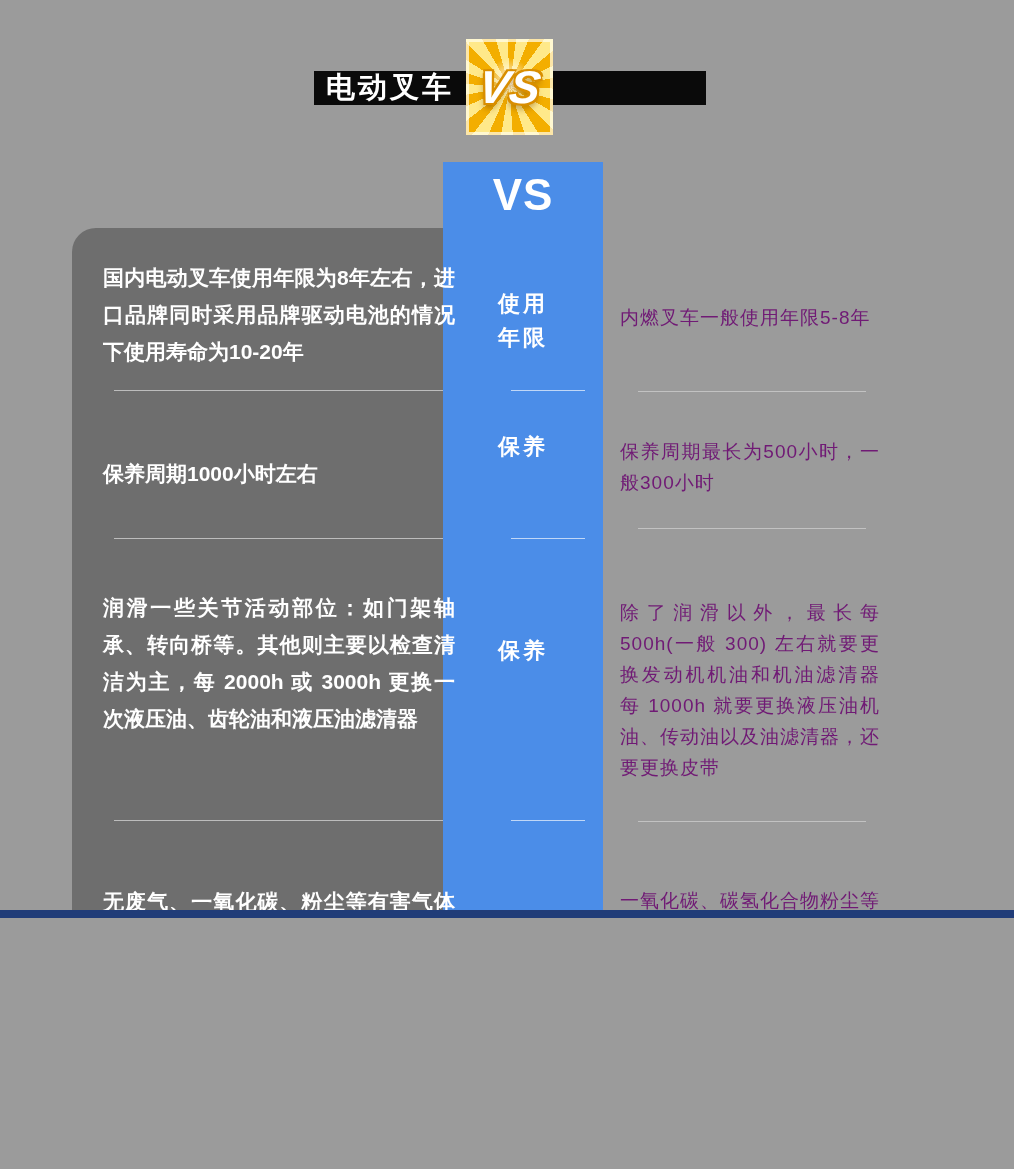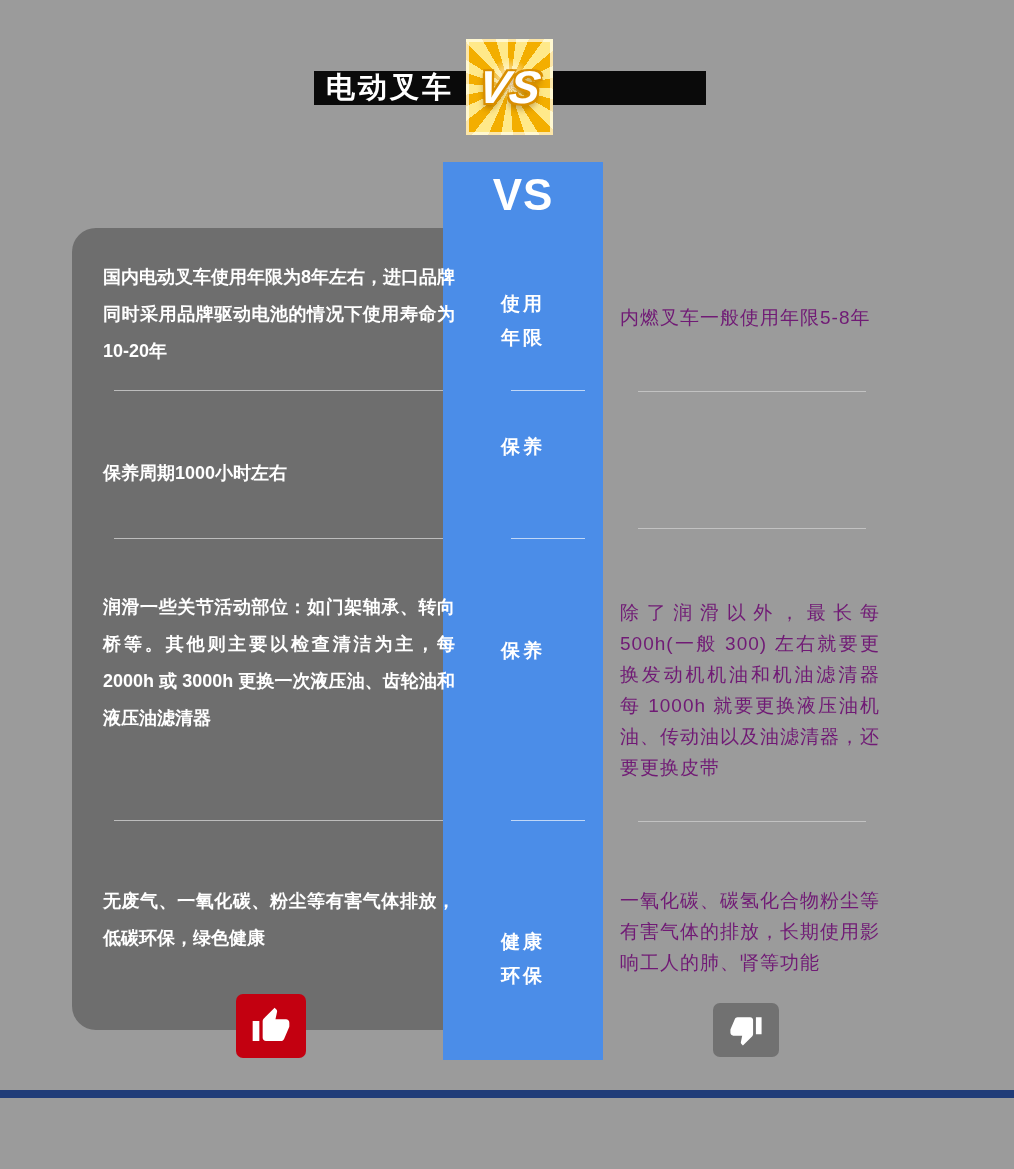--- a/index.html
+++ b/index.html
@@ -1,17 +1,17 @@
 <!DOCTYPE html>
 <html><head>
 <meta charset="utf-8">
 <style>
   html,body{margin:0;padding:0;background:#9b9b9b;}
   .stage{
-    position:relative;width:1014px;height:1098px;margin:0 auto;
+    position:relative;width:1014px;height:918px;margin:0 auto;
     background:#9b9b9b;overflow:hidden;
     font-family:"Liberation Sans","DejaVu Sans",sans-serif;
   }
   
   .banner{
     position:absolute;left:314px;top:71px;width:392px;height:34px;
     background:#0a0a0a;z-index:3;
     display:flex;align-items:center;justify-content:space-between;
     padding:0 12px;box-sizing:border-box;
   }
@@ -34,30 +34,30 @@
   .blue-col{position:absolute;left:443px;top:162px;width:160px;height:898px;background:#4b8de8;z-index:2;}
   .vs-header{
     position:absolute;left:443px;top:170px;width:160px;z-index:2;
     text-align:center;color:#fff;font-size:44px;font-weight:bold;letter-spacing:1px;
   }
   
   .left-panel{position:absolute;left:72px;top:228px;width:420px;height:802px;background:#6e6e6e;border-radius:24px;z-index:1;}
   
   .ltext{
     position:absolute;left:103px;width:352px;z-index:2;
-    color:#ffffff;font-size:18px;font-weight:bold;line-height:37px;text-align:justify;
+    color:#ffffff;font-size:21px;font-weight:bold;line-height:37px;text-align:justify;
   }
   .ltext.r1{top:259px;}
   .ltext.r2{top:455px;}
   .ltext.r3{top:589px;}
   .ltext.r4{top:883px;}
   
   .cat{
     position:absolute;left:443px;width:160px;z-index:3;text-align:center;
-    color:#fff;font-size:19px;font-weight:bold;line-height:34px;letter-spacing:3px;
+    color:#fff;font-size:22px;font-weight:bold;line-height:34px;letter-spacing:3px;
   }
   .cat span{display:block;}
   .cat.c1{top:287px;}
   .cat.c2{top:430px;}
   .cat.c3{top:634px;}
   .cat.c4{top:877px;margin-top:48px;}
   
   .rtext{
     position:absolute;left:620px;width:260px;z-index:2;
     color:#701a75;font-size:19px;line-height:31px;letter-spacing:1px;text-align:justify;
@@ -106,20 +106,21 @@
   </div>
   <div class="rtext r1">内燃叉车一般使用年限5-8年</div>
   <div class="div-left dl1"></div>
   <div class="div-blue db1"></div>
   <div class="div-right dr1"></div>
 
   <div class="ltext r2">保养周期1000小时左右</div>
   <div class="cat c2">
     <span>保养</span>
   </div>
+  <div class="rtext r2">保养周期最长为500小时，一般300小时</div>
   <div class="div-left dl2"></div>
   <div class="div-blue db2"></div>
   <div class="div-right dr2"></div>
 
   <div class="ltext r3">润滑一些关节活动部位：如门架轴承、转向桥等。其他则主要以检查清洁为主，每 2000h 或 3000h 更换一次液压油、齿轮油和液压油滤清器</div>
   <div class="cat c3">
     <span>保养</span>
   </div>
   <div class="rtext r3">除了润滑以外，最长每 500h(一般 300) 左右就要更换发动机机油和机油滤清器 每 1000h 就要更换液压油机油、传动油以及油滤清器，还要更换皮带</div>
   <div class="div-left dl3"></div>

